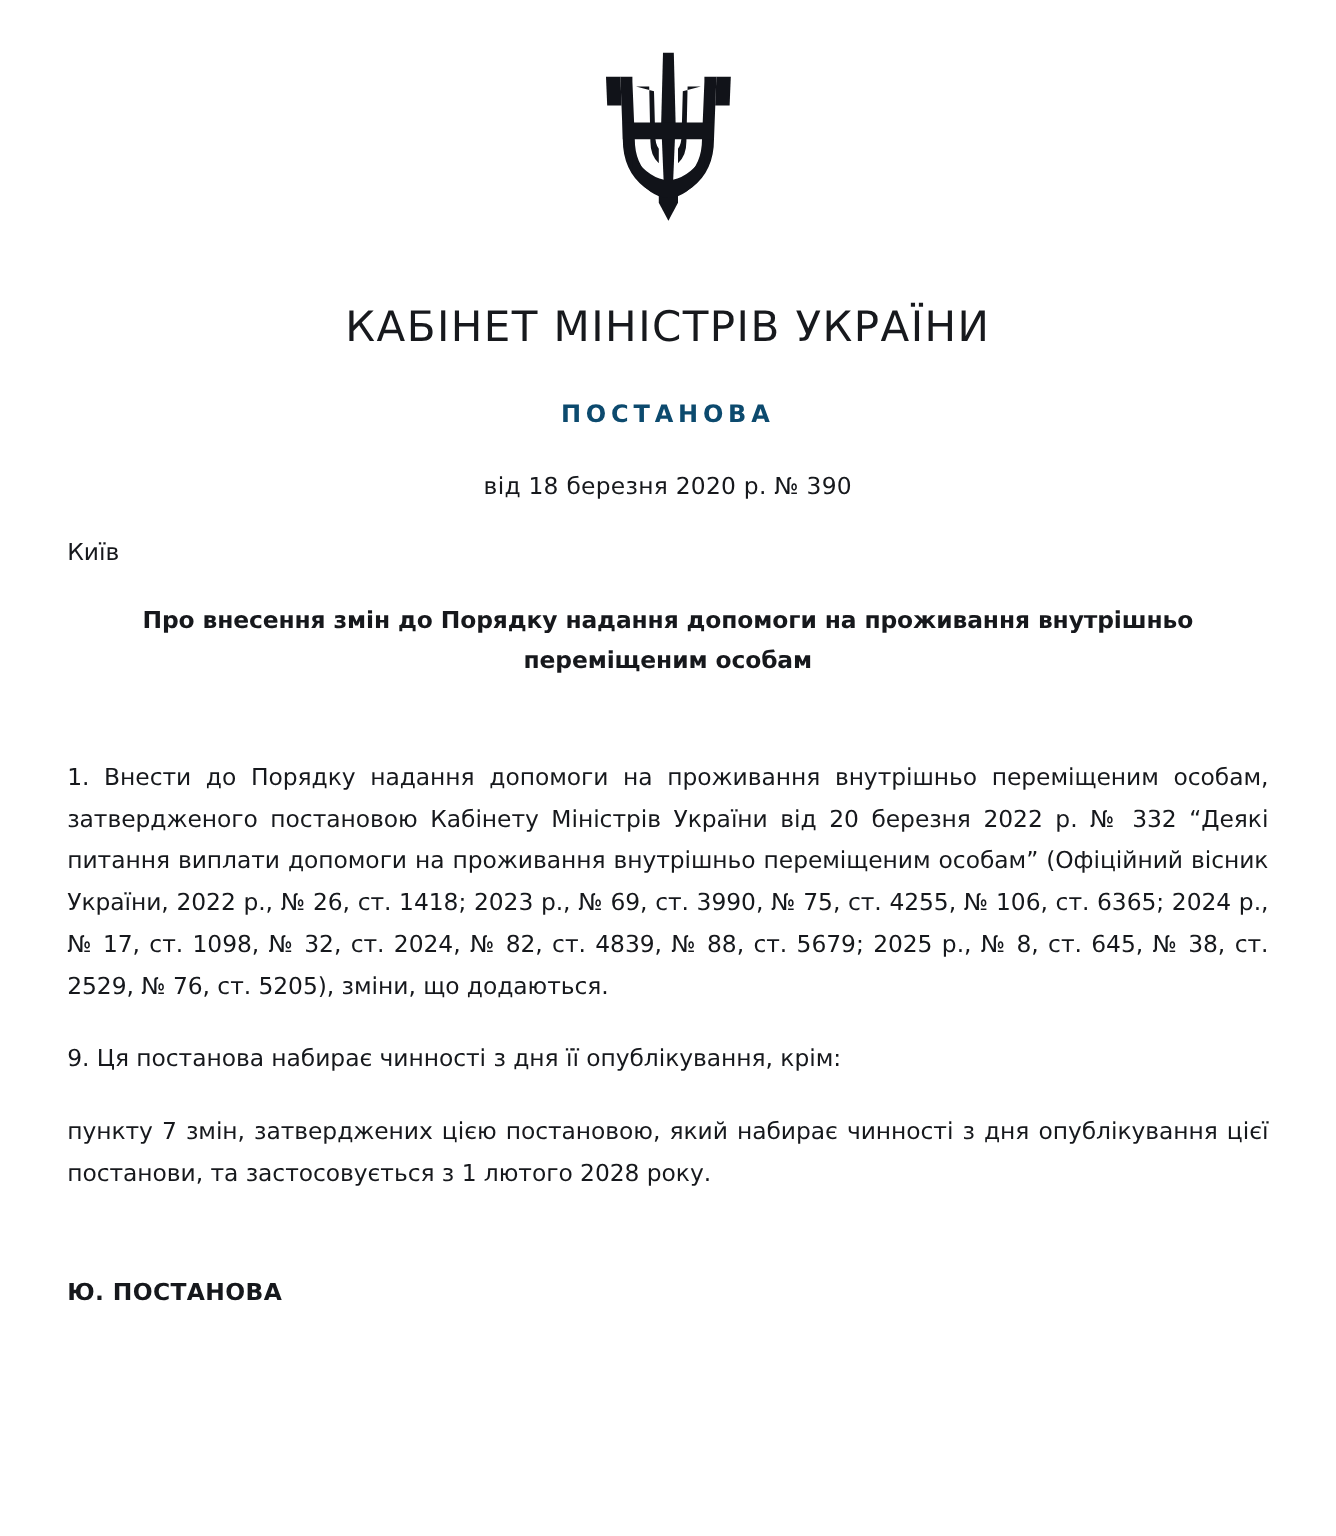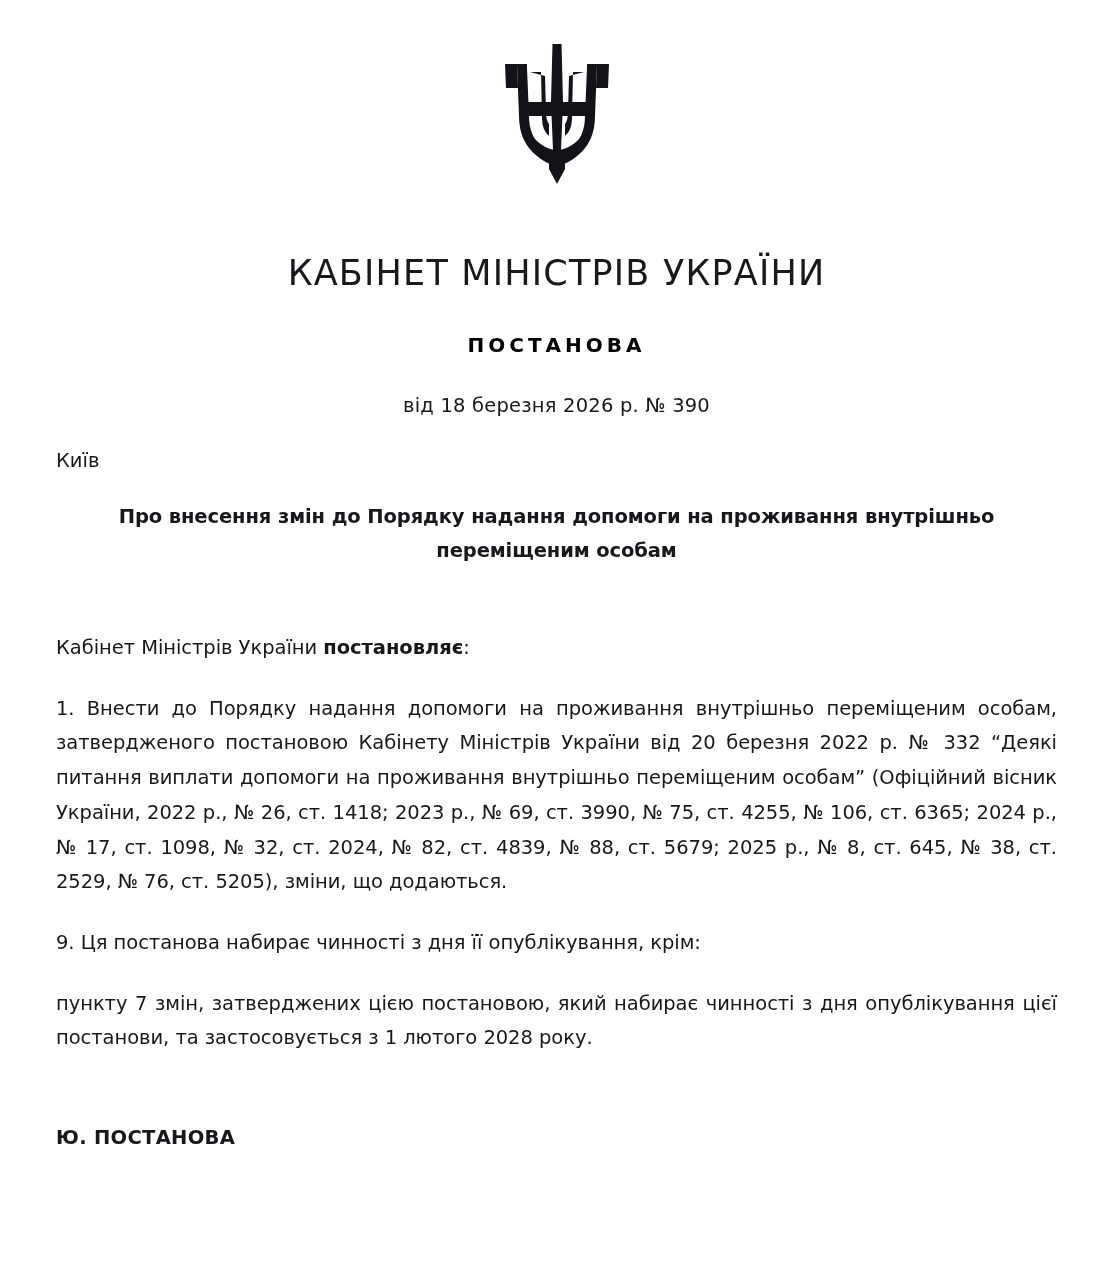--- a/index.html
+++ b/index.html
@@ -42,21 +42,21 @@
     font-weight: 400;
     margin-top: 44px;
     color: #17191d;
   }
   .doc-type {
     text-align: center;
     font-size: 20px;
     letter-spacing: 4px;
     font-weight: 600;
     margin-top: 40px;
-    color: #000000;
+    color: #0c4a6e;
   }
   .doc-meta {
     text-align: center;
     font-size: 19.5px;
     font-weight: 400;
     margin-top: 37px;
     letter-spacing: 0.2px;
   }
   .doc-city {
     font-size: 19.5px;
@@ -137,29 +137,28 @@
 
         <path d="M30 92 Q60 132 90 92 L90 106 Q60 148 30 106 Z"></path>
       </g>
     </svg>
   </div>
 
   <div class="org-title">КАБІНЕТ МІНІСТРІВ УКРАЇНИ</div>
 
   <div class="doc-type">ПОСТАНОВА</div>
 
-  <div class="doc-meta">від 18 березня 2026 р. № 390</div>
+  <div class="doc-meta">від 18 березня 2020 р. № 390</div>
 
   <div class="doc-city">Київ</div>
 
   <div class="doc-subject">Про внесення змін до Порядку надання допомоги на проживання внутрішньо переміщеним особам</div>
 
   <div class="body-block">
 
-    <p class="para"><span>Кабінет Міністрів України </span><span class="b">постановляє</span><span>:</span></p>
 
     <p class="para">1. Внести до Порядку надання допомоги на проживання внутрішньо переміщеним особам, затвердженого постановою Кабінету Міністрів України від 20 березня 2022 р. № 332 “Деякі питання виплати допомоги на проживання внутрішньо переміщеним особам” (Офіційний вісник України, 2022 р., № 26, ст. 1418; 2023 р., № 69, ст. 3990, № 75, ст. 4255, № 106, ст. 6365; 2024 р., № 17, ст. 1098, № 32, ст. 2024, № 82, ст. 4839, № 88, ст. 5679; 2025 р., № 8, ст. 645, № 38, ст. 2529, № 76, ст. 5205), зміни, що додаються.</p>
 
     <p class="para">9. Ця постанова набирає чинності з дня її опублікування, крім:</p>
 
 
     <p class="para">пункту 7 змін, затверджених цією постановою, який набирає чинності з дня опублікування цієї постанови, та застосовується з 1 лютого 2028 року.</p>
 
   </div>
 

